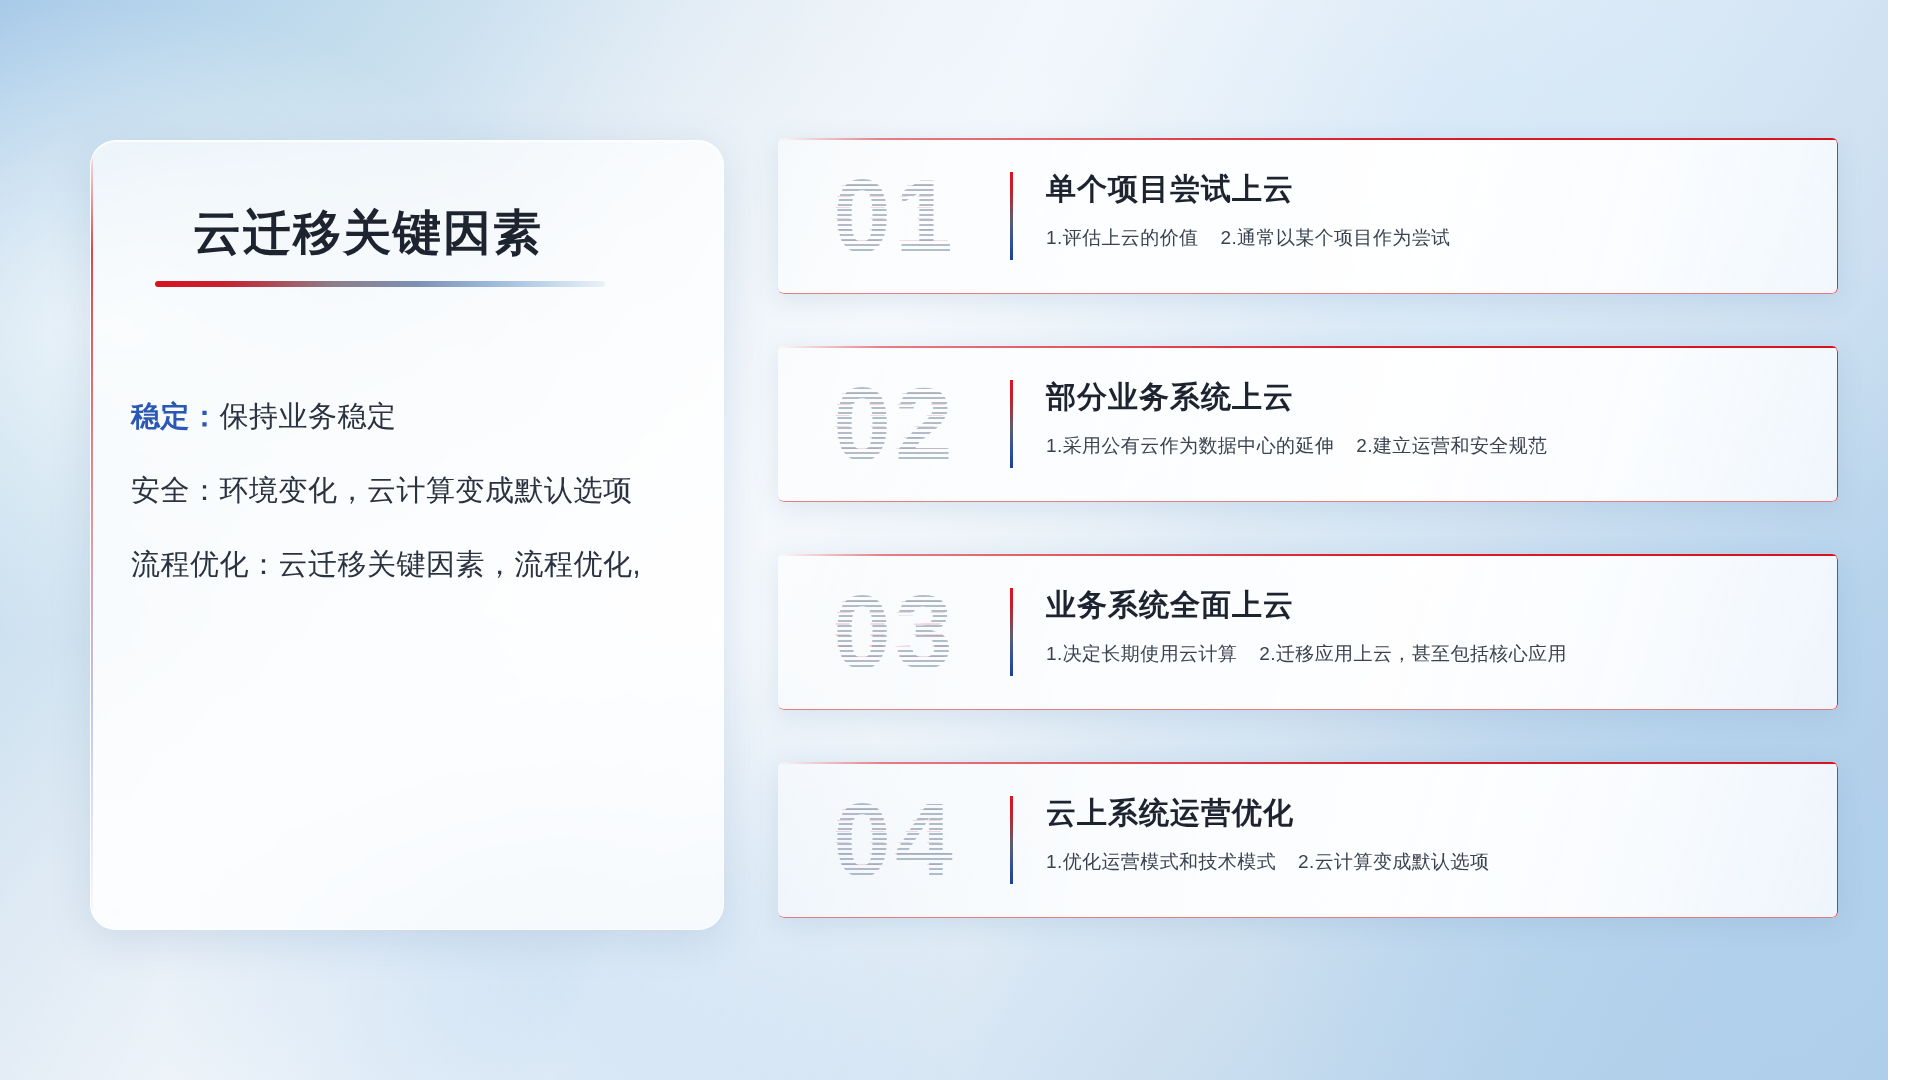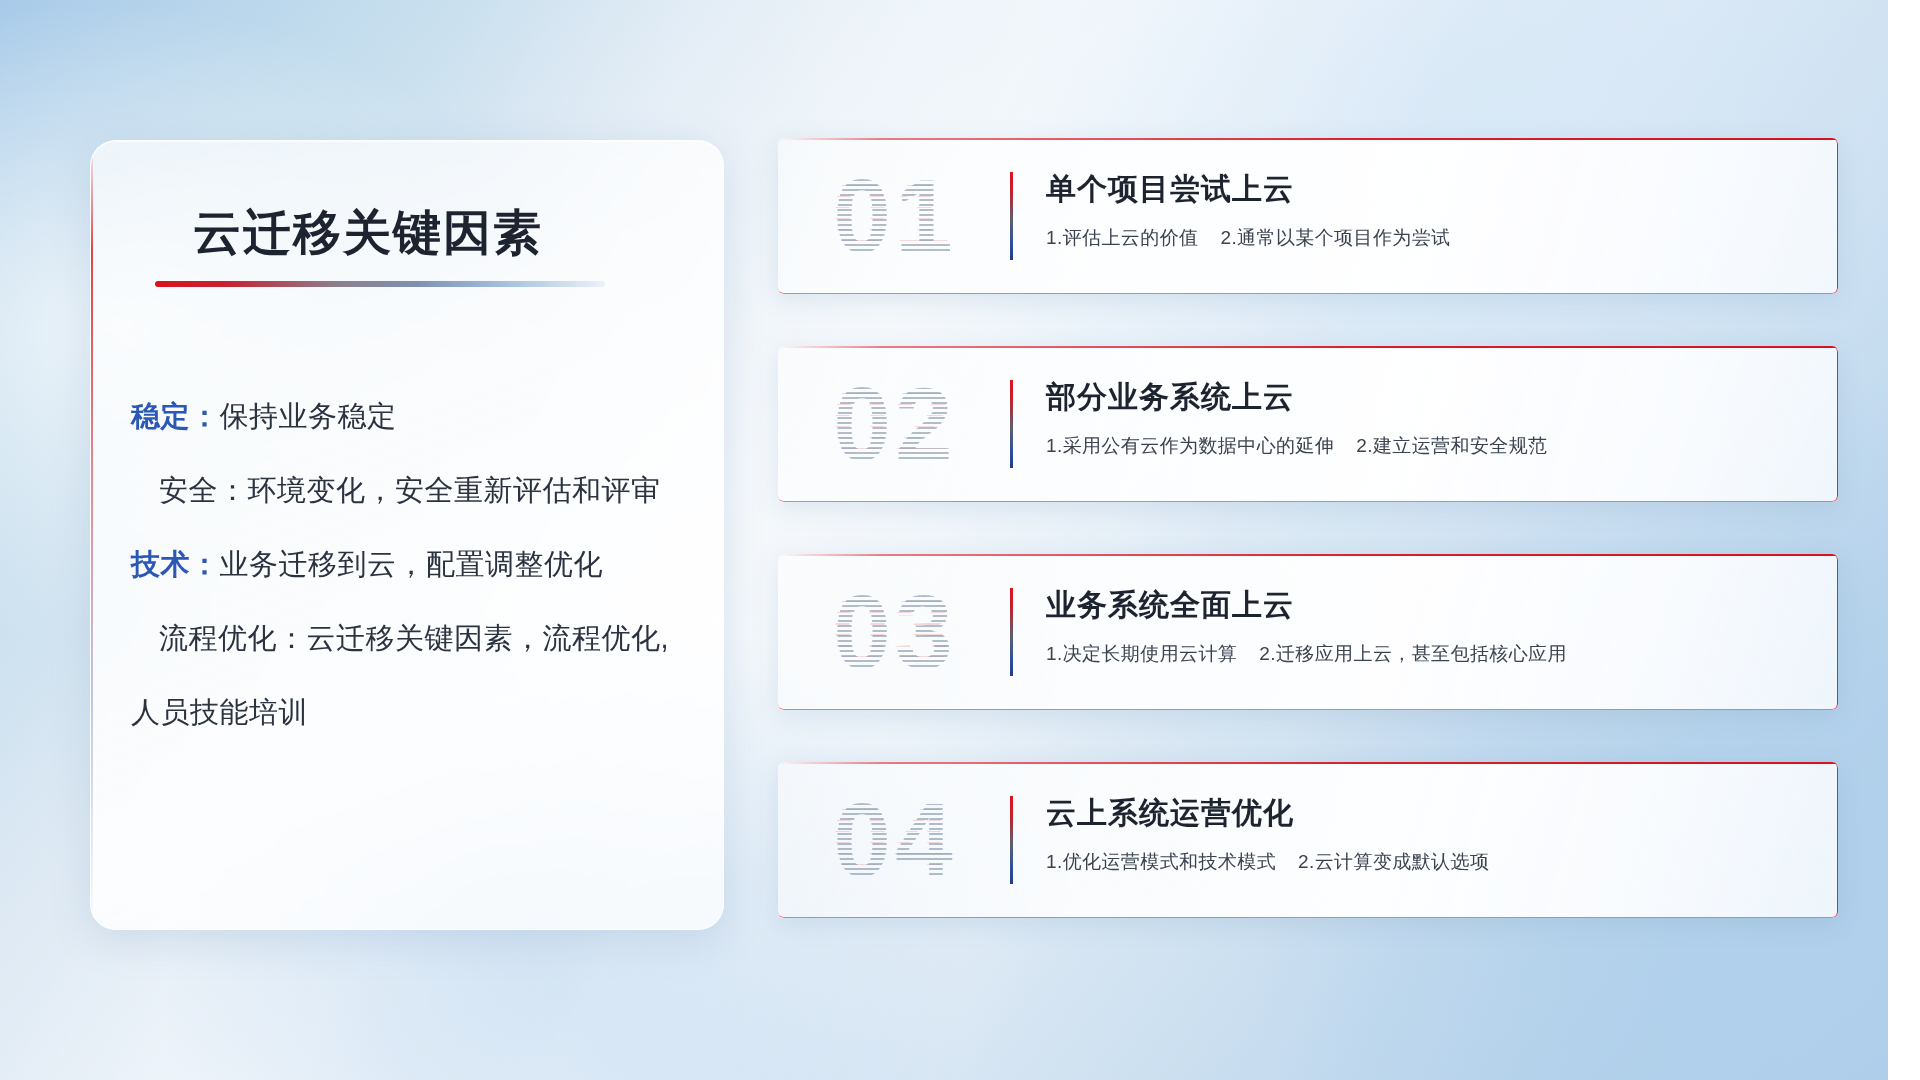--- a/index.html
+++ b/index.html
@@ -92,21 +92,21 @@
     right: 26px;
   }
   .factor-line {
     font-size: 29px;
     line-height: 74px;
     color: #2b3240;
     white-space: nowrap;
     letter-spacing: 0.5px;
   }
   .factor-line .k-blue { color: #2b57b5; font-weight: bold; }
-  .factor-line .k-dark { color: #2b3240; margin-left: 28px; }
+  .factor-line .k-dark { color: #2b3240; }
   .factor-line .v { color: #2b3240; text-align: center; }
   .factor-line.cont { }
 
   
   .cards {
     position: absolute;
     left: 778px;
     top: 138px;
     width: 1060px;
   }
@@ -232,34 +232,28 @@
     <div class="title-rule"></div>
 
     <div class="factor-list">
 
       <div class="factor-line">
         <span class="k-blue">稳定：</span><span class="v">保持业务稳定</span>
       </div>
 
 
       <div class="factor-line">
-        <span class="k-dark">安全：</span><span class="v">环境变化，安全重新评估和评审</span>
-      </div>
-
-      <div class="factor-line">
-        <span class="k-blue">技术：</span><span class="v">业务迁移到云，配置调整优化</span>
-      </div>
+        <span class="k-dark">安全：</span><span class="v">环境变化，云计算变成默认选项</span>
+      </div>
+
 
       <div class="factor-line">
         <span class="k-dark">流程优化：</span><span class="v">云迁移关键因素，流程优化,</span>
       </div>
 
-      <div class="factor-line cont">
-        <span class="v">人员技能培训</span>
-      </div>
 
     </div>
   </section>
 
   <section class="cards">
 
     <article class="card">
       <div class="card-num-ghost">01</div>
       <div class="card-num">01</div>
       <div class="card-bar"></div>

